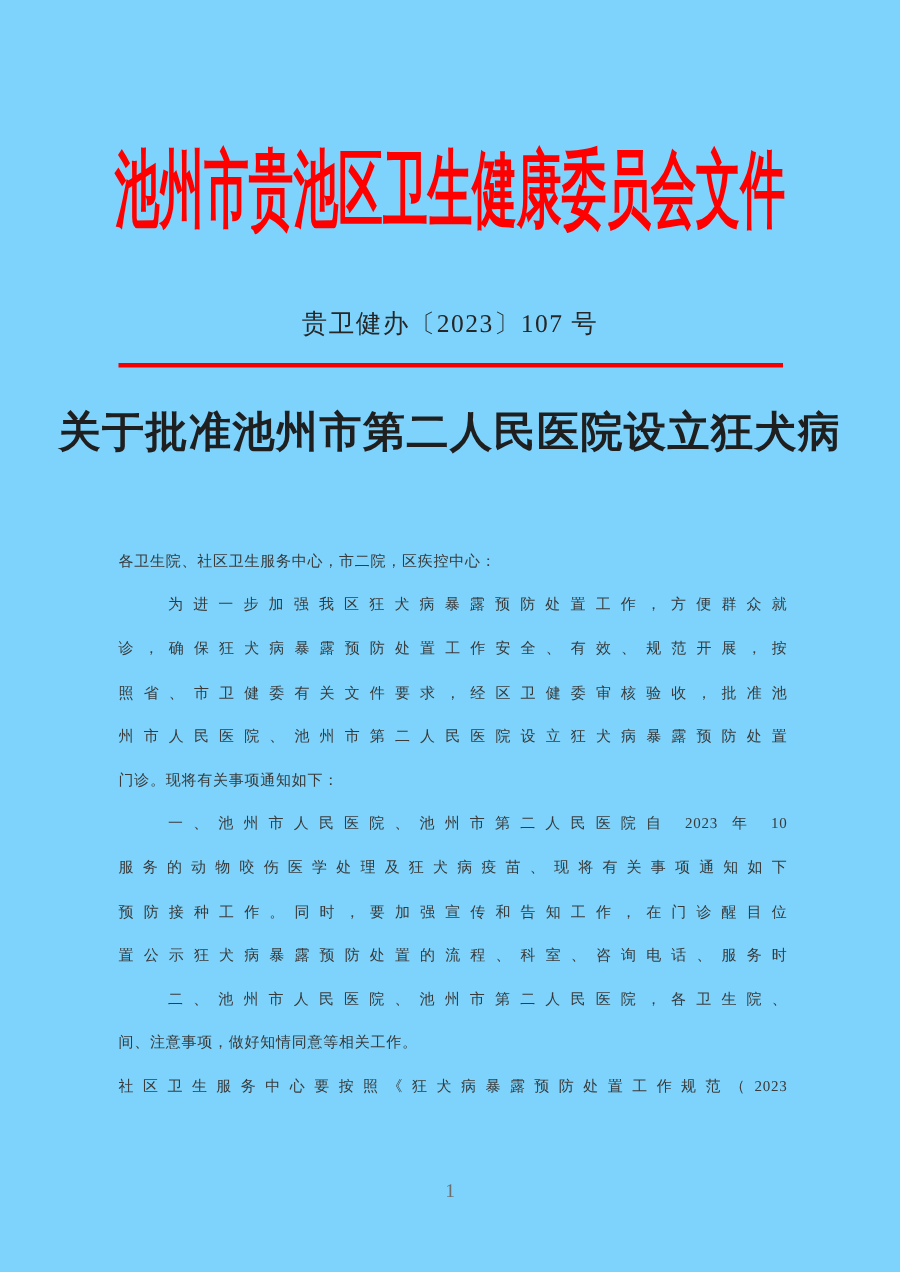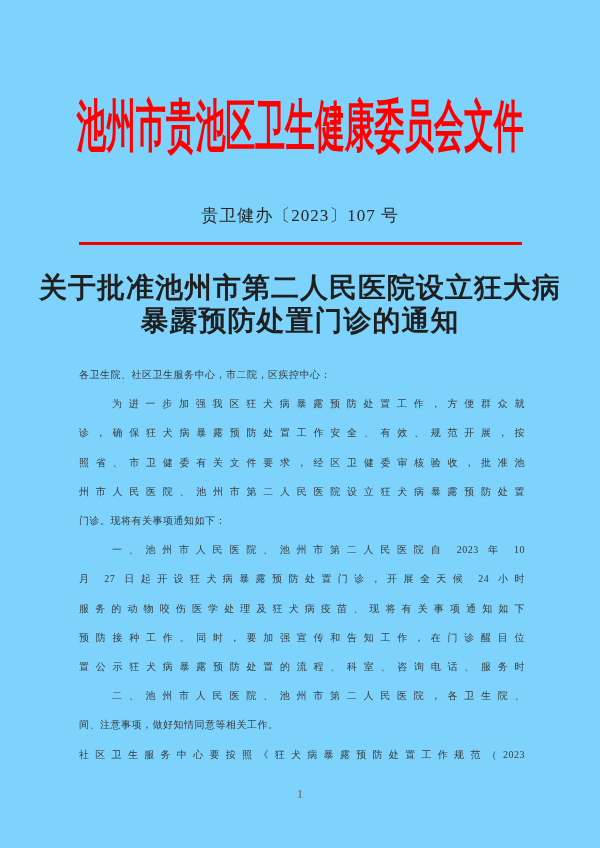--- a/index.html
+++ b/index.html
@@ -105,32 +105,30 @@
   <svg class="org-banner" viewBox="0 0 600 84" xmlns="http://www.w3.org/2000/svg">
     <text x="300" y="62" text-anchor="middle" textLength="447" lengthAdjust="spacingAndGlyphs">池州市贵池区卫生健康委员会文件</text>
   </svg>
 
   <div class="doc-number">贵卫健办〔2023〕107 号</div>
 
   <div class="red-rule"></div>
 
   <div class="doc-title">
     <div>关于批准池州市第二人民医院设立狂犬病</div>
-    <div>暴露预防处置门诊的通知</div>
   </div>
 
   <div class="doc-body">
     <div class="ln end">各卫生院、社区卫生服务中心，市二院，区疾控中心：</div>
     <div class="ln ind">为进一步加强我区狂犬病暴露预防处置工作，方便群众就</div>
     <div class="ln">诊，确保狂犬病暴露预防处置工作安全、有效、规范开展，按</div>
     <div class="ln">照省、市卫健委有关文件要求，经区卫健委审核验收，批准池</div>
     <div class="ln">州市人民医院、池州市第二人民医院设立狂犬病暴露预防处置</div>
     <div class="ln end">门诊。现将有关事项通知如下：</div>
     <div class="ln ind">一、池州市人民医院、池州市第二人民医院自 2023 年 10</div>
-    <div class="ln">月 27 日起开设狂犬病暴露预防处置门诊，开展全天候 24 小时</div>
     <div class="ln">服务的动物咬伤医学处理及狂犬病疫苗、现将有关事项通知如下</div>
     <div class="ln">预防接种工作。同时，要加强宣传和告知工作，在门诊醒目位</div>
     <div class="ln">置公示狂犬病暴露预防处置的流程、科室、咨询电话、服务时</div>
     <div class="ln ind">二、池州市人民医院、池州市第二人民医院，各卫生院、</div>
     <div class="ln end">间、注意事项，做好知情同意等相关工作。</div>
     <div class="ln">社区卫生服务中心要按照《狂犬病暴露预防处置工作规范（2023</div>
   </div>
 
   <div class="page-number">1</div>
 

